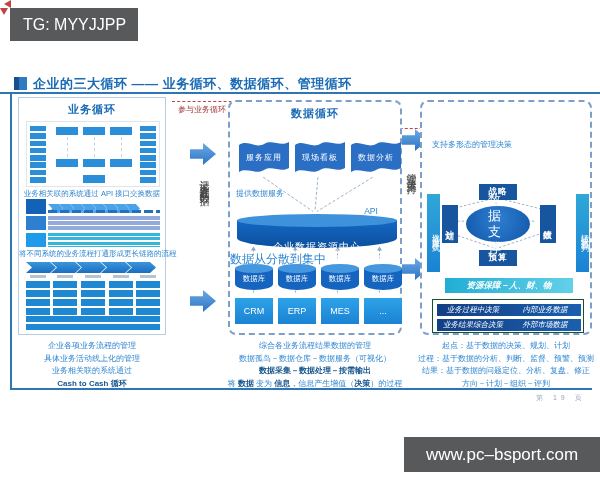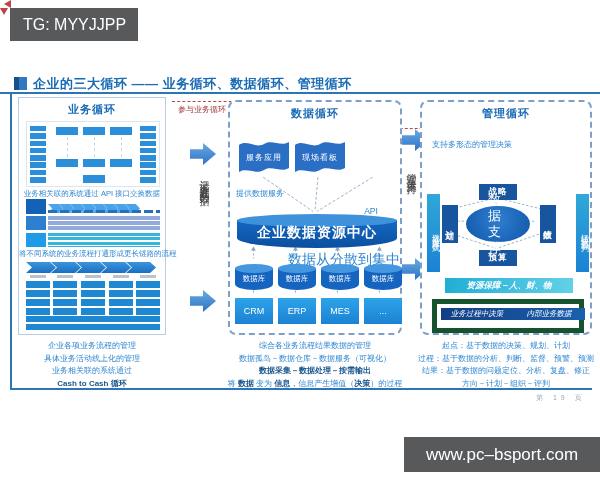--- a/index.html
+++ b/index.html
@@ -84,26 +84,26 @@
   #lbl-api .l1 { font-size:8.5px;margin-top:24px; }
   #lbl-api .l2 { font-size:8px; margin-top:4px; }
   .cyl { position:absolute; }
   .cyl-top { position:absolute; left:0; right:0; top:0; border-radius:50%; background:#3e92dc; }
   .cyl-body { position:absolute; left:0; right:0; }
   .cyl-lbl { position:absolute; left:0; width:100%; text-align:center; color:#fff; }
   #big-cyl { left:7px; top:112px; width:160px; height:34px; }
   #big-cyl .cyl-top { height:13px; }
   #big-cyl .cyl-body { top:6px; height:28px; background:linear-gradient(180deg,#1468c4,#0c4f9e);
     border-radius:0 0 80px 80px / 0 0 10px 10px; }
-  #big-cyl .cyl-lbl { top:10px; font-size:14px; font-weight:bold; letter-spacing:1px; }
+  #big-cyl .cyl-lbl { top:26px; font-size:10px; font-weight:normal; letter-spacing:1px; }
   .cyl-s { width:38px; height:26px; top:162px; }
   .cyl-s .cyl-top { height:9px; background:#4598e0; }
   .cyl-s .cyl-body { top:4px; height:22px; background:#1565c0; border-radius:0 0 19px 19px / 0 0 6px 6px; }
   .cyl-s .cyl-lbl { top:10px; font-size:7.5px; }
-  #lbl-collect { position:absolute; left:0; width:100%; top:149px; text-align:right; font-size:14px; color:#2e86d1; }
+  #lbl-collect { position:absolute; left:0; width:100%; top:149px; text-align:left; font-size:12px; color:#2e86d1; }
   .sysb { position:absolute; top:196px; width:38px; height:26px; color:#fff; font-size:9px;
     line-height:26px; text-align:center; background:linear-gradient(180deg,#2da3e8,#1b82d4); }
 
   
   #panel-mgmt { left:420px; width:172px; }
   #lbl-multi { position:absolute; left:10px; top:37px; font-size:8px; color:#2e86d1; white-space:nowrap; }
   #strategy-bar { position:absolute; left:23px; top:56px; width:128px; height:17px;
     background:linear-gradient(90deg,#0f55a8,#3fa9e8); color:#fff; font-size:8.5px;
     font-style:italic; font-weight:bold; text-align:center; line-height:17px; letter-spacing:1px; }
   .mbox { position:absolute; background:#17559e; color:#fff; font-size:8.5px; font-weight:bold;
@@ -112,21 +112,21 @@
   #ellipse-data { position:absolute; left:44px; top:104px; width:64px; height:36px; border-radius:50%;
     background:radial-gradient(circle at 50% 35%,#2f7fd0,#0f55a8); color:#fff;
     display:flex; align-items:center; justify-content:center; }
   #ellipse-data span { width:20px; font-size:13px; text-align:left; word-break:break-all; line-height:1.25; }
   .sidebox { position:absolute; top:92px; width:13px; height:78px; color:#fff;
     writing-mode:vertical-rl; font-size:8px; letter-spacing:2px; text-align:center;
     background:linear-gradient(180deg,#2fa8d8,#1b82d4); }
   #resource-bar { position:absolute; left:23px; top:176px; width:128px; height:15px;
     background:linear-gradient(90deg,#21aed4,#63d0e8); color:#fff; font-size:8.5px;
     font-style:italic; font-weight:bold; text-align:center; line-height:15px; }
-  #decision-box { position:absolute; left:10px; top:197px; width:152px; height:34px; border:5px solid #14532d; }
+  #decision-box { position:absolute; left:10px; top:197px; width:152px; height:34px; border:1px solid #14532d; }
   .drow { position:absolute; left:4px; width:144px; height:12px; display:flex; color:#fff;
     font-size:7.5px; font-style:italic; align-items:center;
     background:linear-gradient(90deg,#123f85,#1a5fae); }
   .drow span { flex:1; text-align:center; }
   svg.links { position:absolute; inset:0; pointer-events:none; }
 </style>
 </head>
 <body>
 
 <div id="top-badge" class="badge">TG: MYYJJPP</div>
@@ -233,20 +233,26 @@
     <svg viewBox="0 0 52 40">
         <path d="M1,7 C9,1 18,11 26,6 C34,1 43,9 51,4 L51,30 C43,35 34,27 26,32 C18,37 9,29 1,34 Z" fill="#2b6fc4"></path>
       </svg>
     <span class="flag-txt">服务应用</span>
   </div>
   <div class="flag" style="left:64px">
     <svg viewBox="0 0 52 40">
         <path d="M1,7 C9,1 18,11 26,6 C34,1 43,9 51,4 L51,30 C43,35 34,27 26,32 C18,37 9,29 1,34 Z" fill="#2b6fc4"></path>
       </svg>
     <span class="flag-txt">现场看板</span>
+  </div>
+  <div class="flag" style="left:120px">
+    <svg viewBox="0 0 52 40">
+        <path d="M1,7 C9,1 18,11 26,6 C34,1 43,9 51,4 L51,30 C43,35 34,27 26,32 C18,37 9,29 1,34 Z" fill="#2b6fc4"></path>
+      </svg>
+    <span class="flag-txt">数据分析</span>
   </div>
 
   <div id="lbl-provide">提供数据服务</div>
   <div id="lbl-api">
     <div class="l1">API</div>
     <div class="l2">可视化分析</div>
   </div>
 
   <svg class="links" viewBox="0 0 174 235">
     <g stroke="#9ab0c8" stroke-width="1" stroke-dasharray="3,2" fill="none">
@@ -312,21 +318,20 @@
 <div class="sum" style="left:228px;width:174px;top:340px">综合各业务流程结果数据的管理</div>
 <div class="sum" style="left:228px;width:174px;top:353px">数据孤岛－数据仓库－数据服务（可视化）</div>
 <div class="sum bd" style="left:228px;width:174px;top:365px">数据采集－数据处理－按需输出</div>
 <div class="sum" style="left:222px;width:186px;top:378px"><span>将 </span><span class="bd">数据</span><span> 变为 </span><span class="bd">信息</span><span>，信息产生增值（</span><span class="bd">决策</span><span>）的过程</span></div>
 
 <div class="arr" style="left:402px;top:129px"></div>
 <div class="vtext" style="left:404px;top:166px">管理决策支持</div>
 <div class="arr" style="left:402px;top:258px"></div>
 
 <div id="panel-mgmt" class="panel p-dash">
-  <div class="p-title">管理循环</div>
   <div id="lbl-multi">支持多形态的管理决策</div>
 
   <svg class="links" viewBox="0 0 172 235">
     <g stroke="#9ab0c8" stroke-width="1" stroke-dasharray="2.5,2" fill="none">
       <line x1="76" y1="98" x2="28" y2="110"></line>
       <line x1="76" y1="98" x2="124" y2="110"></line>
       <line x1="28" y1="134" x2="76" y2="150"></line>
       <line x1="124" y1="134" x2="76" y2="150"></line>
       <line x1="76" y1="98" x2="76" y2="148"></line>
       <line x1="36" y1="122" x2="116" y2="122"></line>
@@ -344,18 +349,22 @@
   <div class="sidebox" style="left:5px">选择业务模式</div>
   <div class="sidebox" style="left:154px">运转状态预判</div>
 
   <div id="resource-bar">资源保障－人、财、物</div>
 
   <div id="decision-box">
     <div class="drow" style="top:4px">
       <span>业务过程中决策</span>
       <span>内部业务数据</span>
     </div>
+    <div class="drow" style="top:19px">
+      <span>业务结果综合决策</span>
+      <span>外部市场数据</span>
+    </div>
   </div>
 </div>
 <div class="sum" style="left:415px;width:182px;top:340px">起点：基于数据的决策、规划、计划</div>
 <div class="sum" style="left:415px;width:182px;top:353px">过程：基于数据的分析、判断、监督、预警、预测</div>
 <div class="sum" style="left:415px;width:182px;top:365px">结果：基于数据的问题定位、分析、复盘、修正</div>
 <div class="sum" style="left:415px;width:182px;top:378px">方向－计划－组织－评判</div>
 
 </body></html>

